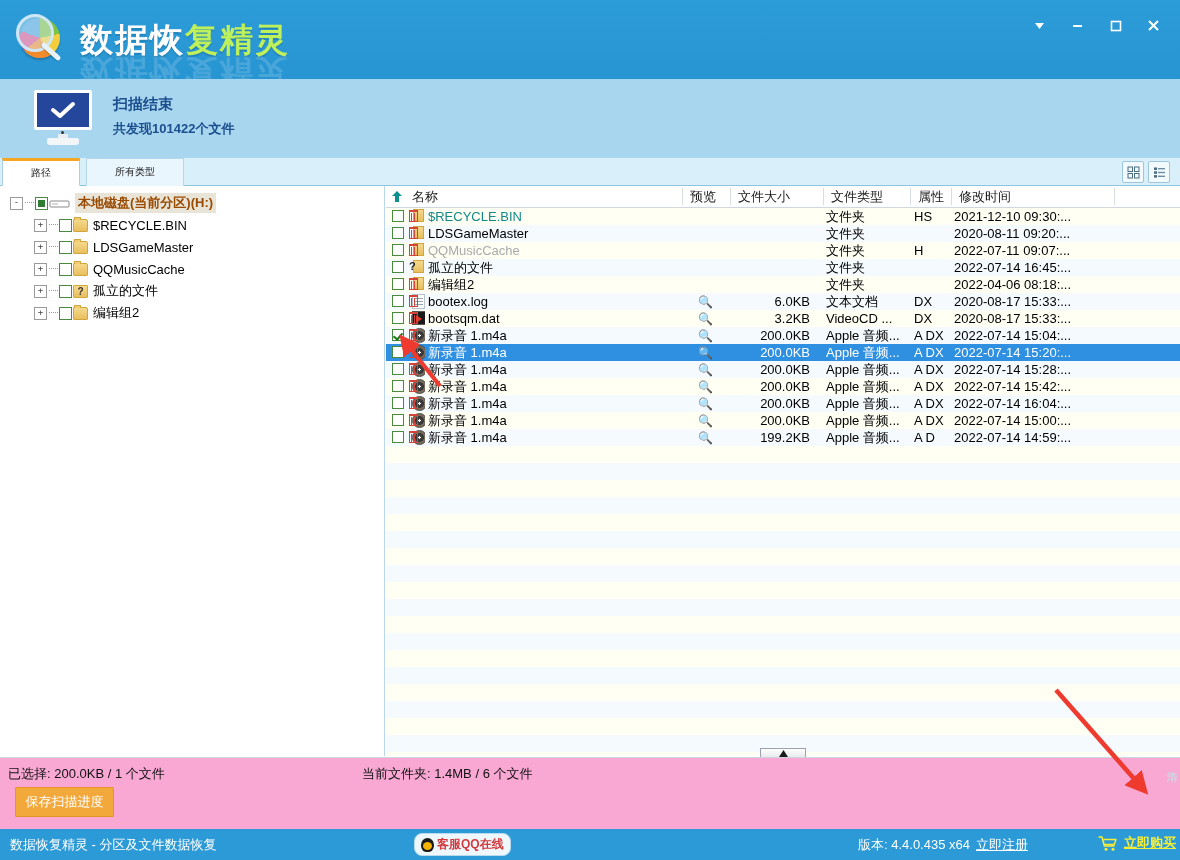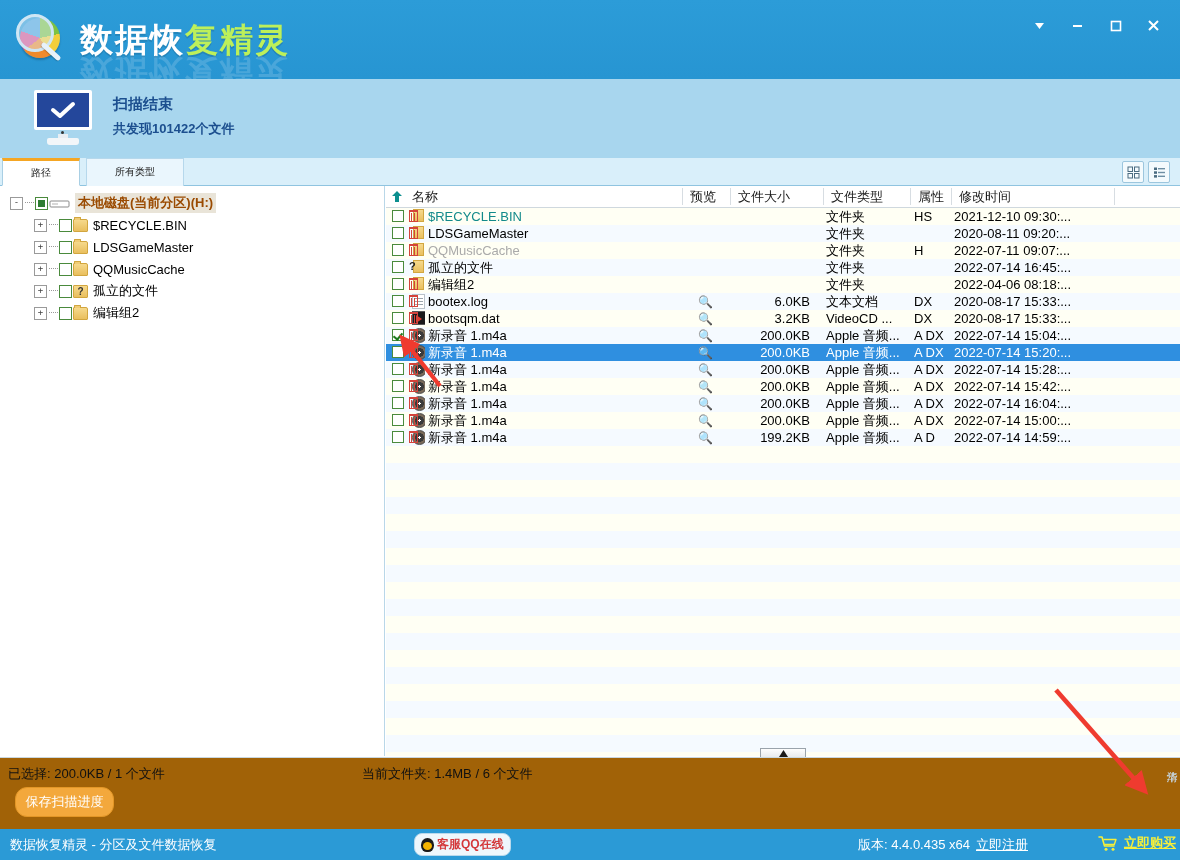--- a/index.html
+++ b/index.html
@@ -217,28 +217,28 @@
 
   
   .hscroll{
     position:absolute;left:760px;top:748px;width:46px;height:11px;
     background:linear-gradient(180deg,#fdfdfd,#e6e9ec);border:1px solid #9aa3ab;
     display:flex;align-items:center;justify-content:center;box-sizing:border-box;
   }
 
   
   .bottomarea{
-    position:absolute;left:0;top:757px;width:1180px;height:72px;background:#a16207;
+    position:absolute;left:0;top:757px;width:1180px;height:72px;background:#f9a8d4;
     border-top:1px solid #c9d7e0;box-sizing:border-box;
   }
   .sel-info{position:absolute;left:8px;top:7px;font-size:13px;color:#111;}
   .cur-info{position:absolute;left:362px;top:7px;font-size:13px;color:#111;}
   .save-btn{
     position:absolute;left:15px;top:29px;width:97px;height:28px;
-    background:#f3a83c;border:1px solid #e39626;border-radius:12px;color:#fff;
+    background:#f3a83c;border:1px solid #e39626;border-radius:1px;color:#fff;
     font-size:13px;display:flex;align-items:center;justify-content:center;cursor:default;text-align:center;
   }
   .actbtns{position:absolute;right:14px;top:28px;display:flex;gap:11px;}
   .btn{
     height:30px;min-width:78px;padding:0 16px;border-radius:3px;color:#fff;font-size:14px;
     display:flex;align-items:center;justify-content:center;cursor:default;box-sizing:border-box;
   }
   .btn.blue{background:#2fa8e4;border:1px solid #2794cc;}
   .btn.orange{background:#f3a83c;border:1px solid #e39626;}
 

